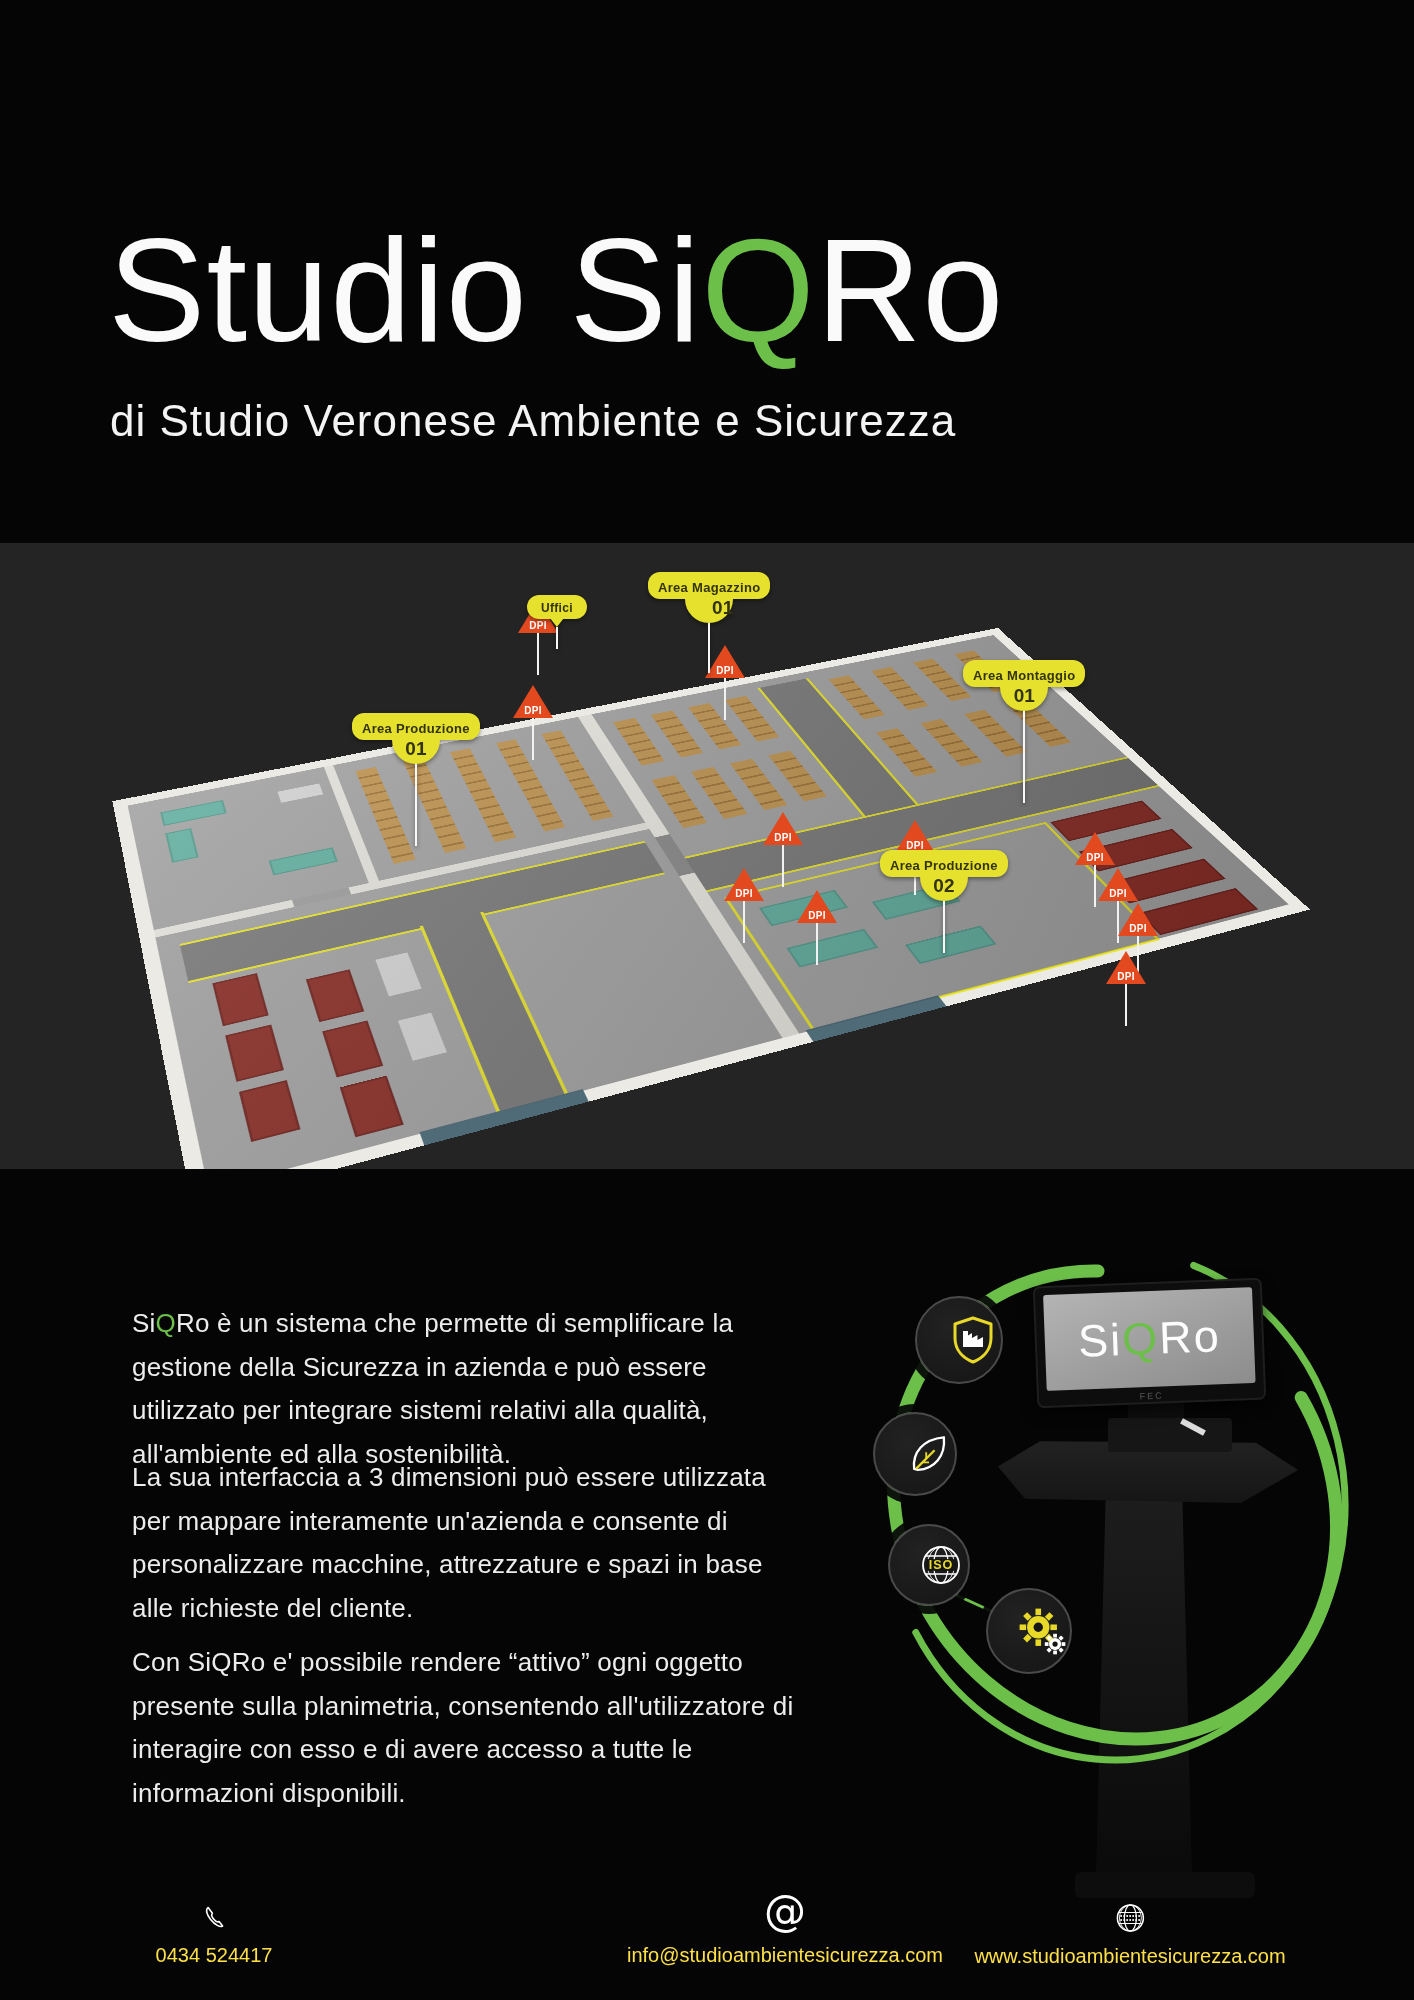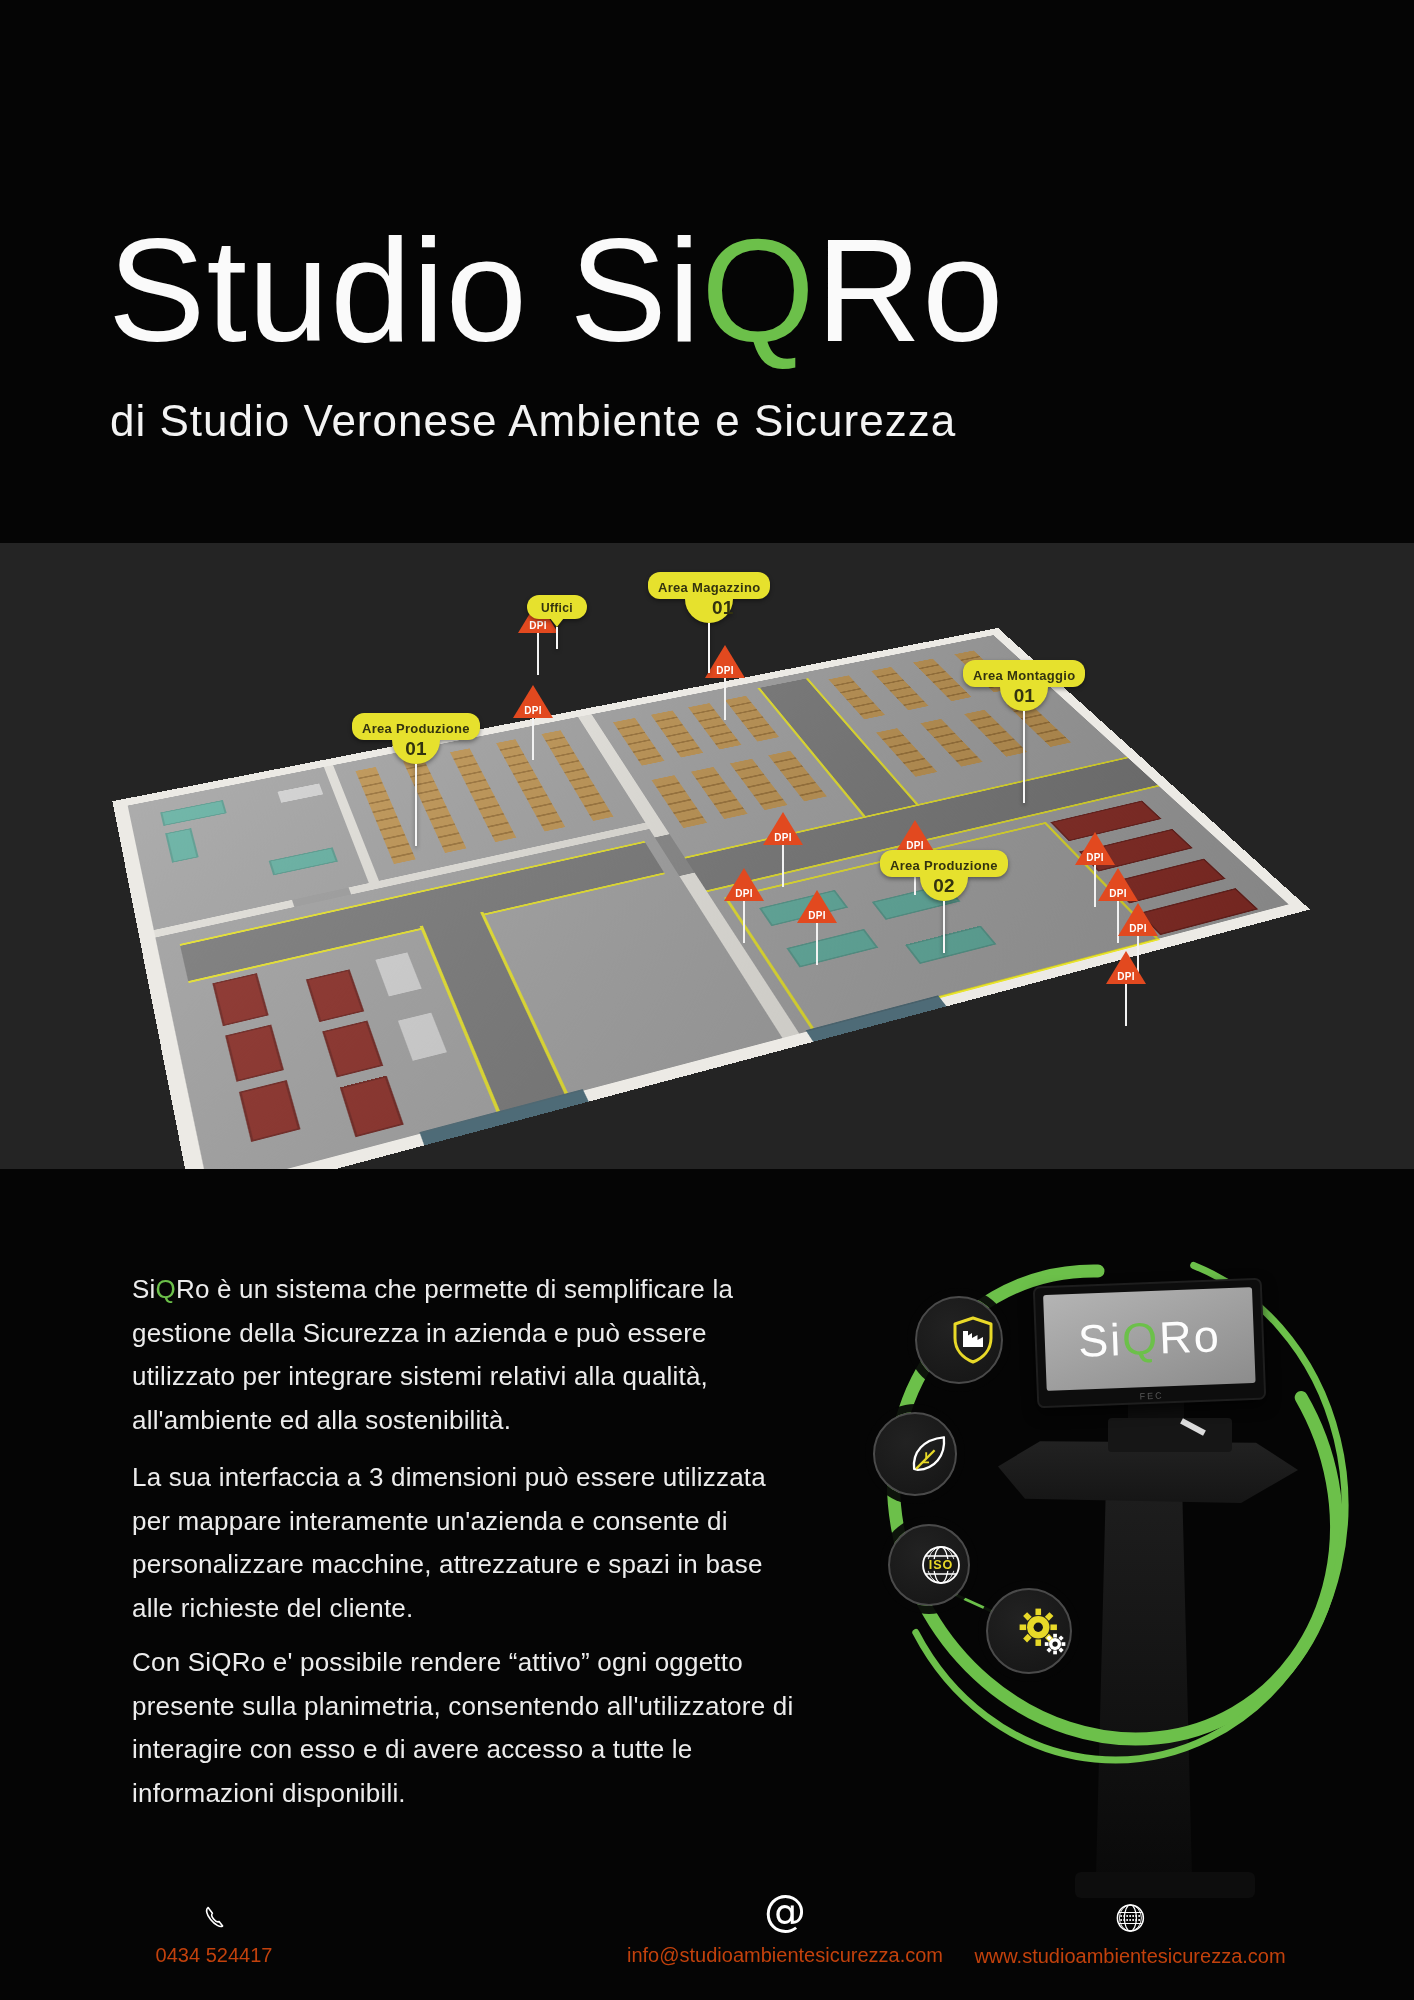--- a/index.html
+++ b/index.html
@@ -76,21 +76,21 @@
   .pedestal{position:absolute;left:1096px;top:1498px;width:96px;height:380px;z-index:1;
         background:linear-gradient(180deg,#1d1d1d,#0a0a0a);
         clip-path:polygon(10% 0,90% 0,100% 100%,0 100%);}
   .base{position:absolute;left:1075px;top:1872px;width:180px;height:26px;background:#0d0d0d;
         border-radius:6px;z-index:1;}
   
   .f-item{position:absolute;top:1888px;transform:translateX(-50%);display:flex;
         flex-direction:column;align-items:center;gap:10px;}
   .f-icon{height:46px;display:flex;align-items:flex-end;justify-content:center;}
   .f-at{font-family:"DejaVu Sans",sans-serif;font-size:42px;line-height:44px;color:#fff;}
-  .f-label{font-size:20px;color:#c2410c;white-space:nowrap;}
+  .f-label{font-size:20px;color:#fde047;white-space:nowrap;}
 </style>
 </head>
 <body>
 
 <div class="page">
 
   <h1 class="title"><span>Studio Si</span><span class="q">Q</span><span>Ro</span></h1>
   <div class="subtitle">di Studio Veronese Ambiente e Sicurezza</div>
 
   <section class="band">
@@ -249,21 +249,21 @@
         </div>
         <div class="dpi-pin" style="left: 1126px; top: 408px;">
           <div class="tri">
             <span>DPI</span>
           </div>
           <div class="pin-pole"></div>
         </div>
       </div>
   </section>
 
-  <p class="para" style="top:1242px;"><span>Si</span><span class="q">Q</span><span>Ro è un sistema che permette di semplificare la
+  <p class="para" style="top:1276px;"><span>Si</span><span class="q">Q</span><span>Ro è un sistema che permette di semplificare la
 gestione della Sicurezza in azienda e può essere
 utilizzato per integrare sistemi relativi alla qualità,
 all'ambiente ed alla sostenibilità.</span></p>
   <p class="para" style="top:1430px;">La sua interfaccia a 3 dimensioni può essere utilizzata
 per mappare interamente un'azienda e consente di
 personalizzare macchine, attrezzature e spazi in base
 alle richieste del cliente.</p>
   <p class="para" style="top:1615px;">Con SiQRo e' possibile rendere “attivo” ogni oggetto
 presente sulla planimetria, consentendo all'utilizzatore di
 interagire con esso e di avere accesso a tutte le

